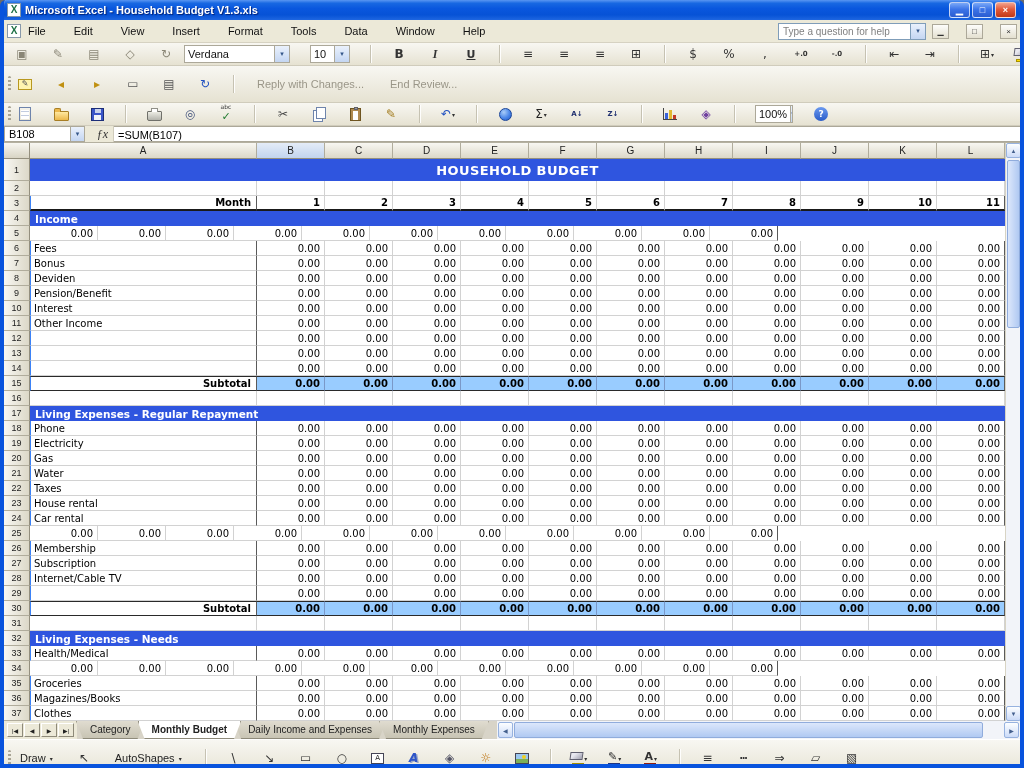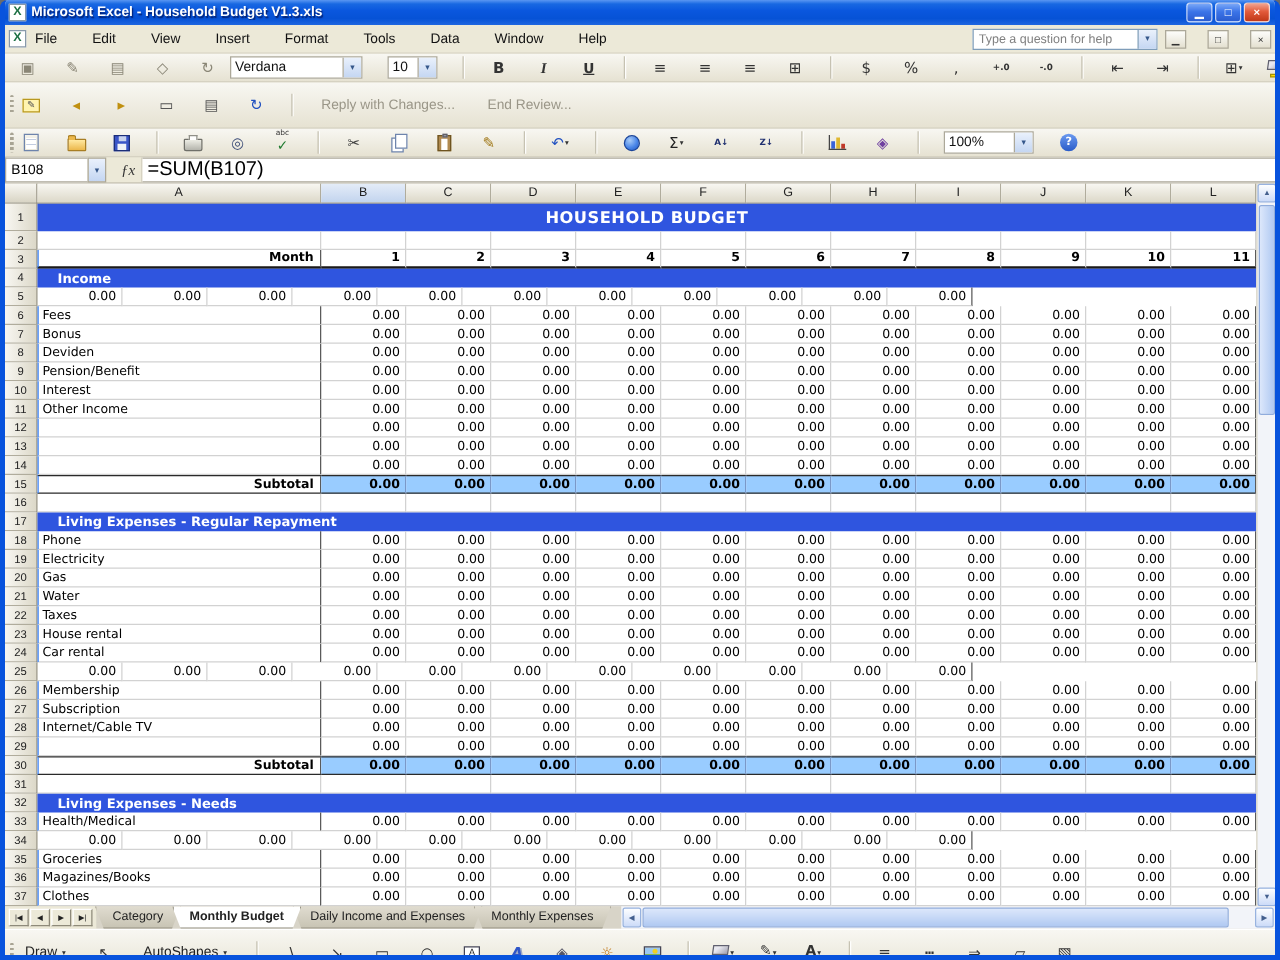--- a/index.html
+++ b/index.html
@@ -86,21 +86,21 @@
 .g-pic::before{content:"";position:absolute;top:1px;right:2px;width:4px;height:4px;border-radius:50%;background:#F0D020}
 .g-spell{position:relative;font-size:11px;font-weight:bold;padding-top:5px}
 .g-spell::before{content:"abc";position:absolute;top:-2px;left:50%;transform:translateX(-50%);font-size:6px;font-weight:normal;color:#333}
 
 
 .formulabar{flex:0 0 17px;display:flex;align-items:stretch;background:#ECE9D8;border-bottom:1px solid #B4B0A0}
 .namebox{width:66px;background:#FFF;border:1px solid #ACA899;border-right:none;font-size:11px;display:flex;align-items:center;padding-left:4px}
 .namedd{width:15px;background:linear-gradient(#EAF1FC,#C4D6F2);border:1px solid #ACA899;font-size:7px;display:flex;align-items:center;justify-content:center;color:#35578A}
 .fxsep{width:7px}
 .fxbtn{width:22px;display:flex;align-items:center;justify-content:center;font-family:"Liberation Serif",serif;font-style:italic;font-size:12px;color:#333;border-right:1px solid #D0CCBC}
-.ffield{flex:1;background:#FFF;border-top:1px solid #ACA899;border-bottom:1px solid #ACA899;font-size:16px;display:flex;align-items:flex-end;padding-left:4px}
+.ffield{flex:1;background:#FFF;border-top:1px solid #ACA899;border-bottom:1px solid #ACA899;font-size:11px;display:flex;align-items:flex-end;padding-left:4px}
 
 
 .grid{flex:0 0 578px;display:flex;background:#FFF}
 .gmain{width:1001px;display:flex;flex-direction:column}
 .cheads{display:flex;flex:0 0 16px}
 .corner{flex:0 0 26px;background:linear-gradient(#F8F7F2,#D8D4C4);border-right:1px solid #948F7E;border-bottom:1px solid #948F7E}
 .chead{flex:0 0 auto;background:linear-gradient(#F8F7F2,#DCD8C8);border-right:1px solid #B0AC9C;border-bottom:1px solid #948F7E;
  font-size:10px;color:#222;text-align:center;line-height:15px}
 .chead.wA{width:227px}
 .chead.wV{width:68px}
@@ -109,21 +109,21 @@
 .grow{display:flex;flex:0 0 15px;height:15px}
 .grow.t-title{flex:0 0 22px;height:22px}
 .gut{flex:0 0 26px;background:linear-gradient(90deg,#F8F7F2,#DCD8C8);border-right:1px solid #948F7E;border-bottom:1px solid #B0AC9C;
  font-size:9px;color:#222;display:flex;align-items:center;justify-content:center}
 .cell{display:flex;align-items:center;font-family:"DejaVu Sans",sans-serif;font-size:10px;color:#000;
  border-right:1px solid #D2D2D2;border-bottom:1px solid #D2D2D2;white-space:nowrap;overflow:hidden}
 .cell.wA{flex:0 0 227px;padding-left:3px}
 .cell.wV{flex:0 0 68px;justify-content:flex-end;padding-right:4px}
 .cell.cfull{flex:0 0 975px}
 .t-title .cfull{background:var(--hdr);border:none;color:#FFF;font-weight:bold;font-size:13px;justify-content:center;letter-spacing:.4px}
-.t-section .cfull{background:var(--hdr);border:none;color:#FFF;font-weight:bold;font-size:10.5px;padding-left:16px}
+.t-section .cfull{background:var(--hdr);border:none;color:#FFF;font-weight:bold;font-size:10.5px;padding-left:5px}
 .t-month .cell{font-weight:bold;border-bottom:2px solid #1A1A1A}
 .t-month .cell.wA{justify-content:flex-end;padding-right:5px}
 .t-month .cell.wA,.t-data .cell.wA,.t-subtotal .cell.wA{border-left:1px solid #3b82f6;border-right:1px solid #5A5A5A}
 .t-month .cell:last-child,.t-data .cell:last-child,.t-subtotal .cell:last-child{border-right:1px solid #5A5A5A}
 .t-subtotal .cell{font-weight:bold;border-top:1px solid #2A2A2A;border-bottom:1px solid #2A2A2A}
 .t-subtotal .cell.wA{justify-content:flex-end;padding-right:5px;background:#FFF}
 .t-subtotal .cell.wV{background:var(--sub);border-right:1px solid #7A98C8}
 .t-subtotal .cell.wV:last-child{border-right:1px solid #5A5A5A}
 
 
@@ -376,21 +376,21 @@
           <span class="gly g-tiny" style="color: rgb(32, 48, 112);">Z↓</span>
         </span>
         <span class="tsep"></span>
         <span class="tbtn">
           <span class="gly g-chart"></span>
         </span>
         <span class="tbtn">
           <span class="gly" style="color: rgb(112, 64, 160);">◈</span>
         </span>
         <span class="tsep"></span>
-        <span class="combo" style="width: 72px;">
+        <span class="combo" style="width: 38px;">
           <span class="combo-text">100%</span>
           <span class="combo-arr">▾</span>
         </span>
         <span class="tbtn">
           <span class="gly g-help">?</span>
         </span>
       </span>
   </div>
 
   <div class="formulabar">

